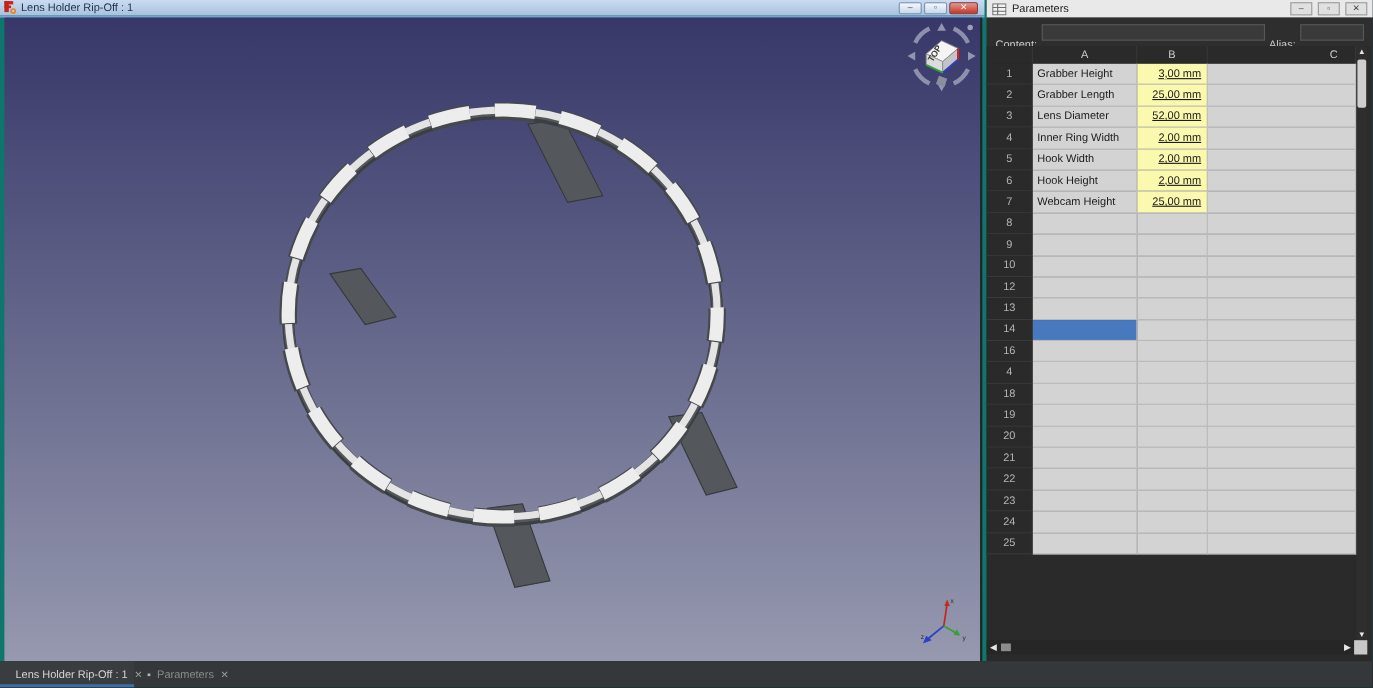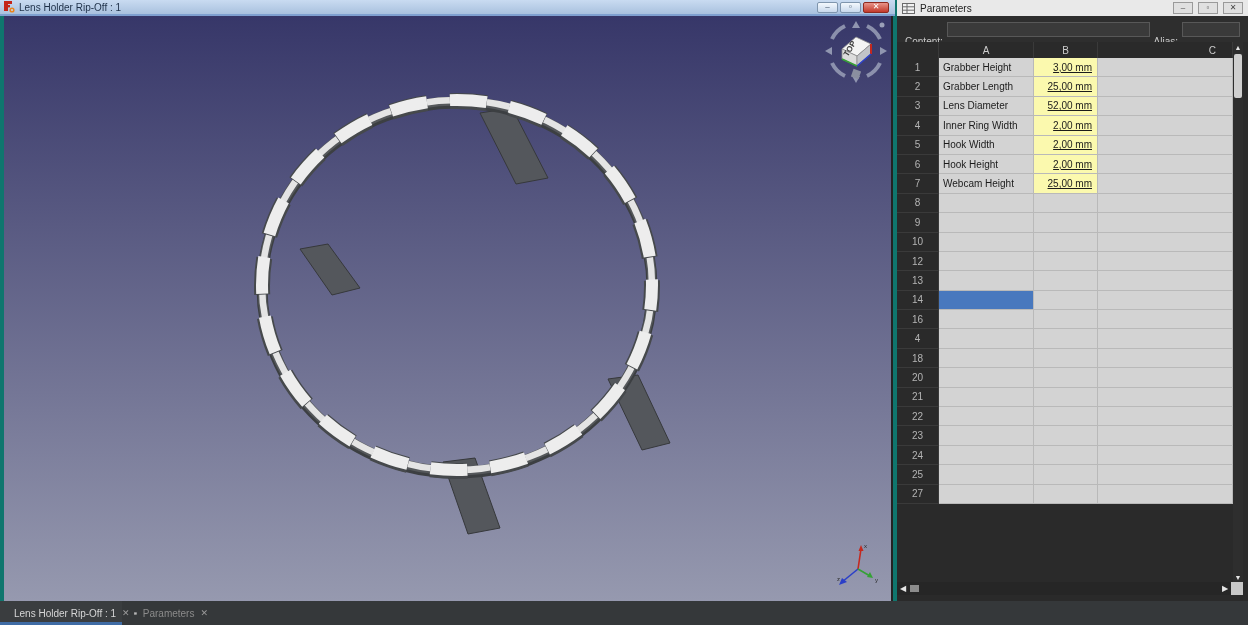--- a/index.html
+++ b/index.html
@@ -288,20 +288,26 @@
             <div class="cell b"></div>
             <div class="cell c"></div>
           </div>
           <div class="srow">
             <div class="rhdr">18</div>
             <div class="cell a"></div>
             <div class="cell b"></div>
             <div class="cell c"></div>
           </div>
           <div class="srow">
+            <div class="rhdr">19</div>
+            <div class="cell a"></div>
+            <div class="cell b"></div>
+            <div class="cell c"></div>
+          </div>
+          <div class="srow">
             <div class="rhdr">20</div>
             <div class="cell a"></div>
             <div class="cell b"></div>
             <div class="cell c"></div>
           </div>
           <div class="srow">
             <div class="rhdr">21</div>
             <div class="cell a"></div>
             <div class="cell b"></div>
             <div class="cell c"></div>
@@ -319,26 +325,20 @@
             <div class="cell c"></div>
           </div>
           <div class="srow">
             <div class="rhdr">24</div>
             <div class="cell a"></div>
             <div class="cell b"></div>
             <div class="cell c"></div>
           </div>
           <div class="srow">
             <div class="rhdr">25</div>
-            <div class="cell a"></div>
-            <div class="cell b"></div>
-            <div class="cell c"></div>
-          </div>
-          <div class="srow">
-            <div class="rhdr">27</div>
             <div class="cell a"></div>
             <div class="cell b"></div>
             <div class="cell c"></div>
           </div>
         </div>
       <div class="vscroll">
         <div class="varr up">▲</div>
         <div class="vthumb"></div>
         <div class="varr down">▼</div>
       </div>

